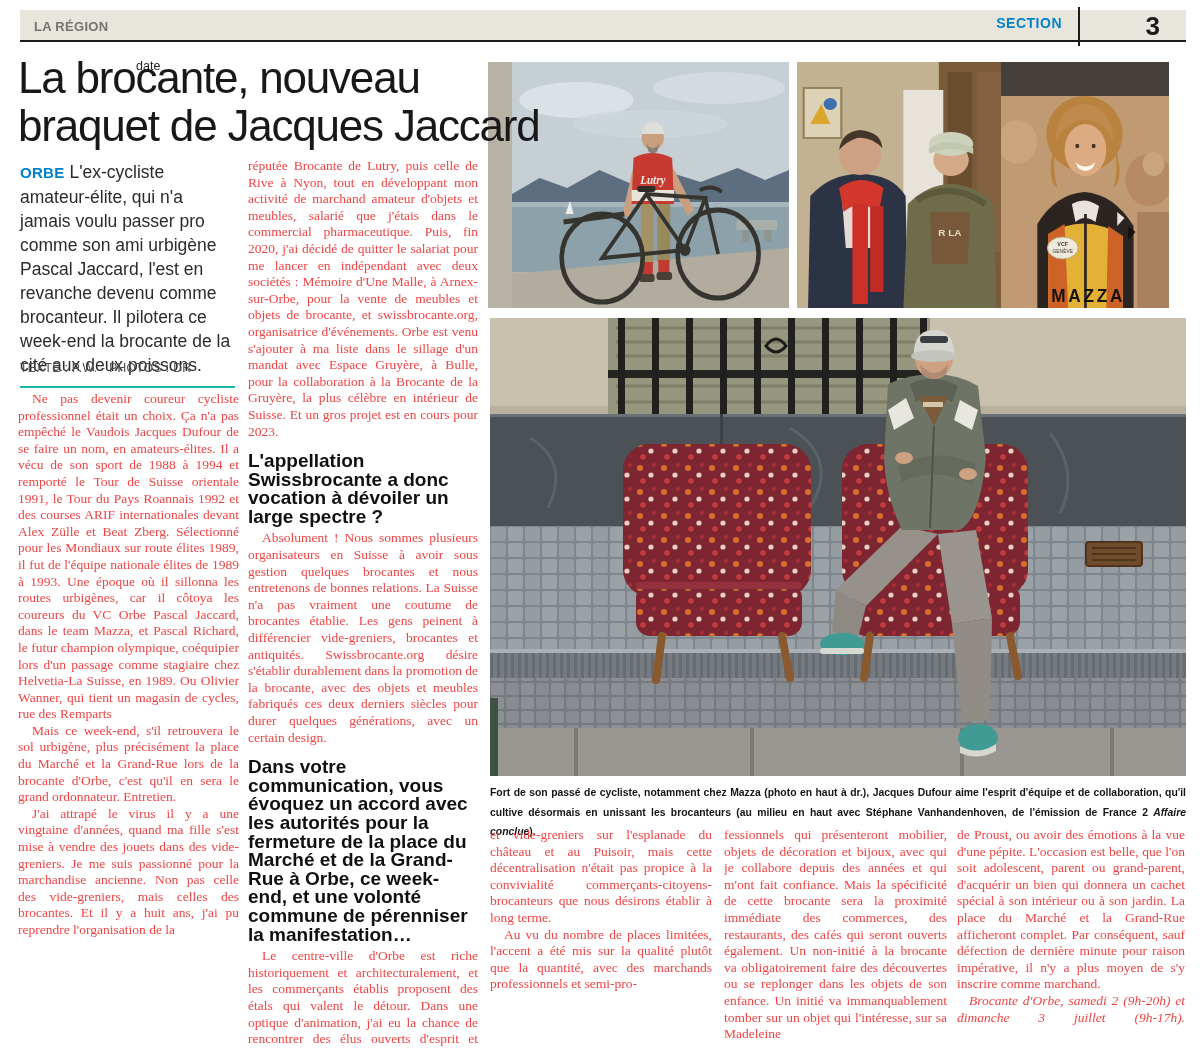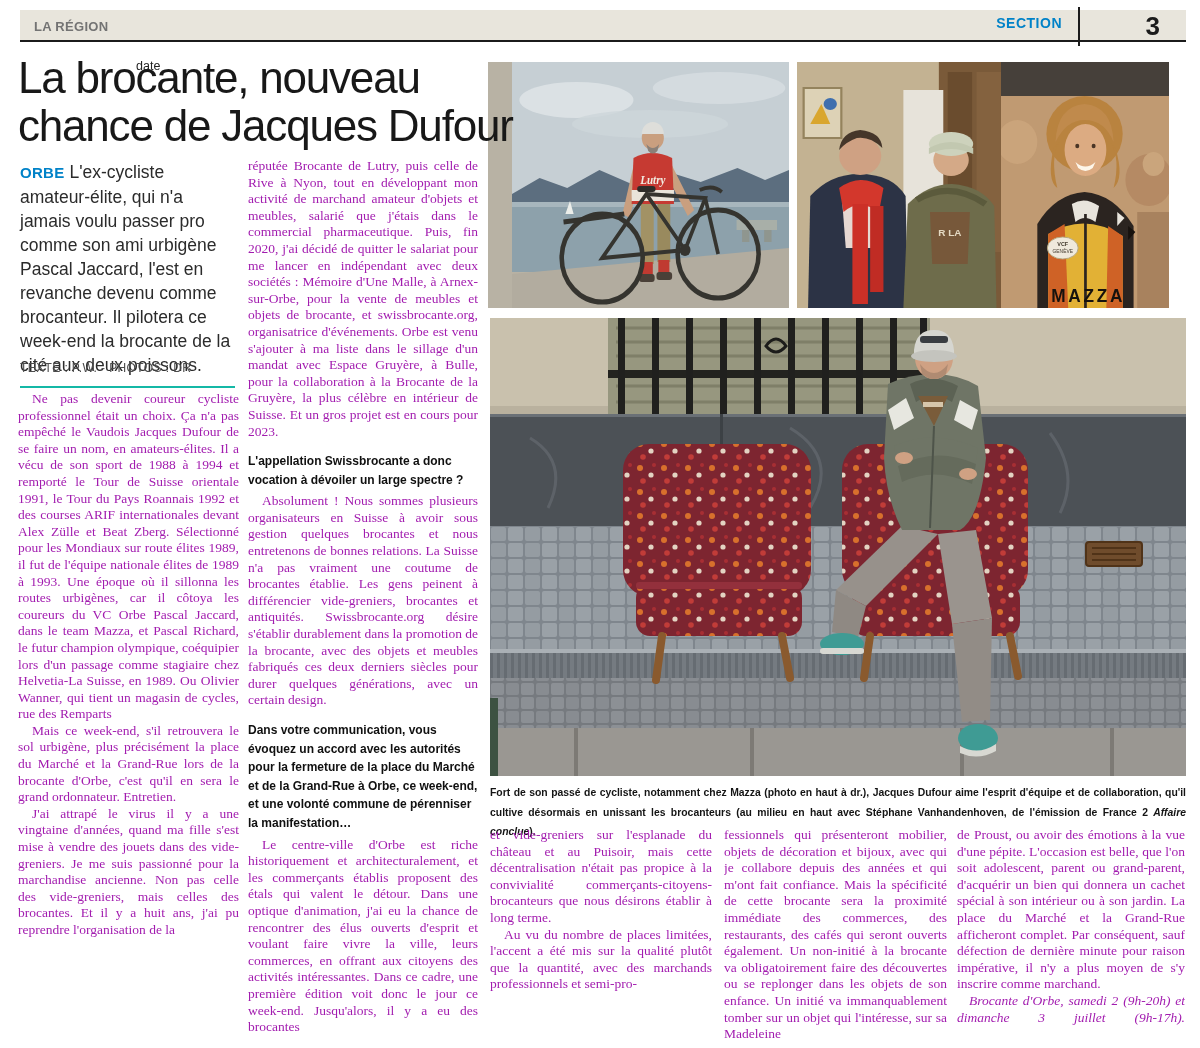--- a/index.html
+++ b/index.html
@@ -21,23 +21,23 @@
 
   
   .lead { left:20px; top:160px; width:215px; font-size:17.5px; line-height:24px; color:#2b2b2b; }
   .tag { color:#0082c8; font-weight:700; font-size:15px; letter-spacing:.3px; }
 
   .byline { left:20px; top:361px; width:215px; font-size:12px; letter-spacing:.4px; color:#4c4c4c;
             padding-bottom:11px; border-bottom:2px solid #14b8a6; }
 
   
   .col { overflow:hidden; }
-  .bp { font-family:"Liberation Serif", serif; font-size:13.5px; line-height:16.6px; text-align:justify; color:#a21caf; }
+  .bp { font-family:"Liberation Serif", serif; font-size:13.5px; line-height:16.6px; text-align:justify; color:#ef4444; }
   .ind { text-indent:14px; }
-  .q  { font-family:"Liberation Sans", sans-serif; font-weight:700; font-size:12px; line-height:18.6px;
+  .q  { font-family:"Liberation Sans", sans-serif; font-weight:700; font-size:19px; line-height:18.6px;
         color:#101010; text-align:left; margin-top:12px; margin-bottom:4px; }
   .col1 { left:18px;  top:391px; width:221px; height:654px; }
   .col2 { left:248px; top:158px; width:230px; height:888px; }
   .b1 { left:490px; top:827px; width:222px; height:221px; }
   .b2 { left:724px; top:827px; width:223px; height:221px; }
   .b3 { left:957px; top:827px; width:228px; height:221px; }
   .event { font-style:italic; text-align:justify; text-align-last:justify; text-indent:12px; }
 
   
   figure { position:absolute; overflow:hidden; background:#b8b2a4; }
@@ -58,21 +58,21 @@
 <div class="abs masthead">
   <span class="paper">LA RÉGION</span>
   <span class="datelabel">date</span>
   <span class="sectionlabel">SECTION</span>
   <span class="mast-divider"></span>
   <span class="pageno">3</span>
 </div>
 
 <h1 class="abs headline">
   <span>La brocante, nouveau</span><br>
-  <span>chance de Jacques Dufour</span>
+  <span>braquet de Jacques Jaccard</span>
 </h1>
 
 <p class="abs lead"><span class="tag">ORBE</span> <span>L'ex-cycliste amateur-élite, qui n'a jamais voulu passer pro comme son ami urbigène Pascal Jaccard, l'est en revanche devenu comme brocanteur. Il pilotera ce week-end la brocante de la cité aux deux poissons.</span></p>
 
 <p class="abs byline">TEXTE : P.W. - PHOTOS : DR</p>
 
 <div class="abs col col1">
   <p class="bp ind">Ne pas devenir coureur cycliste professionnel était un choix. Ça n'a pas empêché le Vaudois Jacques Dufour de se faire un nom, en amateurs-élites. Il a vécu de son sport de 1988 à 1994 et remporté le Tour de Suisse orientale 1991, le Tour du Pays Roannais 1992 et des courses ARIF internationales devant Alex Zülle et Beat Zberg. Sélectionné pour les Mondiaux sur route élites 1989, il fut de l'équipe nationale élites de 1989 à 1993. Une époque où il sillonna les routes urbigènes, car il côtoya les coureurs du VC Orbe Pascal Jaccard, dans le team Mazza, et Pascal Richard, le futur champion olympique, coéquipier lors d'un passage comme stagiaire chez Helvetia-La Suisse, en 1989. Ou Olivier Wanner, qui tient un magasin de cycles, rue des Remparts</p>
   <p class="bp ind">Mais ce week-end, s'il retrouvera le sol urbigène, plus précisément la place du Marché et la Grand-Rue lors de la brocante d'Orbe, c'est qu'il en sera le grand ordonnateur. Entretien.</p>
   <p class="bp ind">J'ai attrapé le virus il y a une vingtaine d'années, quand ma fille s'est mise à vendre des jouets dans des vide-greniers. Je me suis passionné pour la marchandise ancienne. Non pas celle des vide-greniers, mais celles des brocantes. Et il y a huit ans, j'ai pu reprendre l'organisation de la</p>

